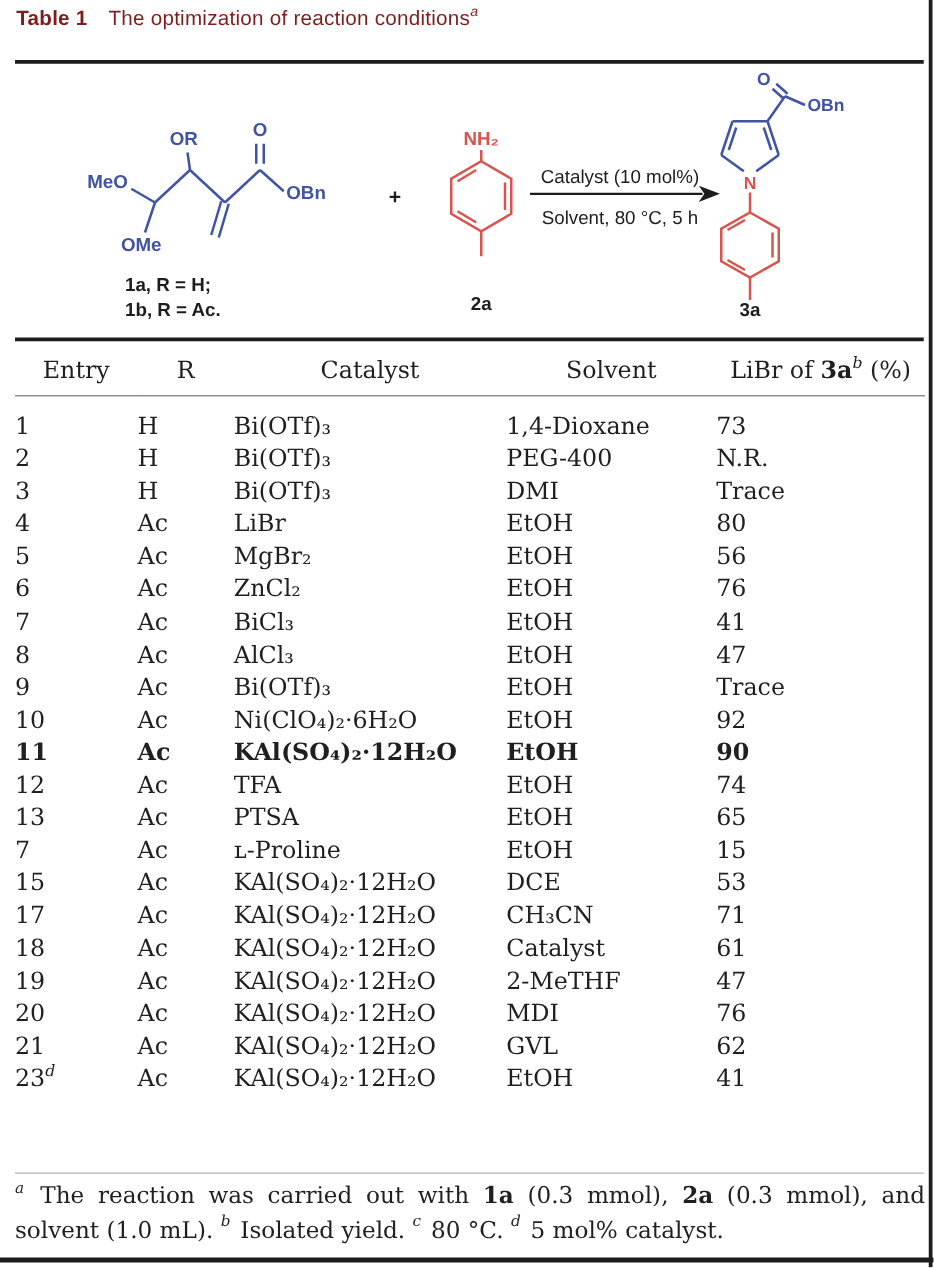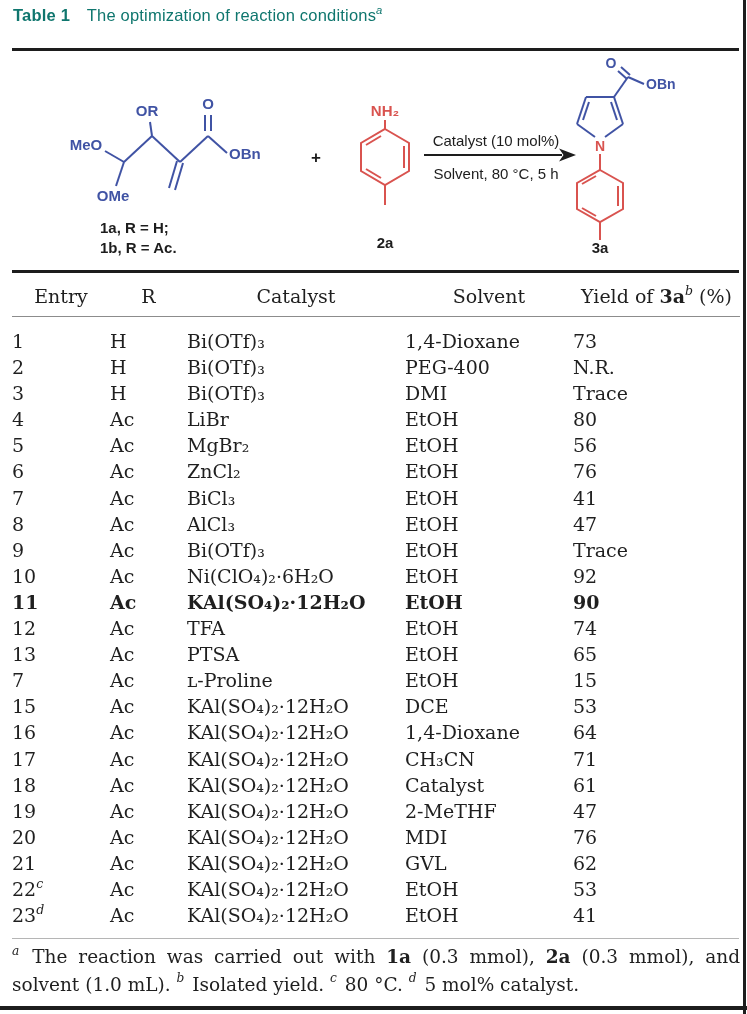--- a/index.html
+++ b/index.html
@@ -5,21 +5,21 @@
   html,body{margin:0;padding:0;background:#ffffff;}
   .page{
     position:relative;width:747px;height:1014px;background:#ffffff;
     font-family:"DejaVu Serif","Liberation Serif",serif;color:#1f1f1f;
     overflow:hidden;
   }
   
   .title{
     position:absolute;left:13px;top:6px;width:720px;
     font-family:"Liberation Sans","DejaVu Sans",sans-serif;
-    font-size:16.5px;color:#0f766e;letter-spacing:.2px;
+    font-size:16.5px;color:#7f1d1d;letter-spacing:.2px;
   }
   .title .b{font-weight:700;}
   .title sup{font-size:68%;line-height:0;}
   .i{font-style:italic;}
   .b{font-weight:700;}
   
   .rule-thick{position:absolute;left:12px;width:727px;height:3px;background:#1d1d1d;}
   .rule1{top:48px;}
   .rule2{top:270px;}
   .rule-thin-footnote{position:absolute;left:12px;top:938px;width:727px;height:1px;background:#b5b5b5;}
@@ -148,21 +148,21 @@
         <col style="width:218px">
       <col style="width:168px">
         <col style="width:167px">
     </colgroup>
     <thead>
       <tr>
         <th><span>Entry</span></th>
         <th><span>R</span></th>
         <th><span>Catalyst</span></th>
         <th><span>Solvent</span></th>
-        <th><span>Yield of </span><span class="b">3a</span><sup class="i">b</sup><span> (%)</span></th>
+        <th><span>LiBr of </span><span class="b">3a</span><sup class="i">b</sup><span> (%)</span></th>
       </tr>
     </thead>
     <tbody id="table-body">
         <tr>
           <td>1</td>
           <td>H</td>
           <td>Bi(OTf)₃</td>
           <td>1,4-Dioxane</td>
           <td>73</td>
         </tr>
@@ -258,27 +258,20 @@
           <td>15</td>
         </tr>
         <tr>
           <td>15</td>
           <td>Ac</td>
           <td>KAl(SO₄)₂·12H₂O</td>
           <td>DCE</td>
           <td>53</td>
         </tr>
         <tr>
-          <td>16</td>
-          <td>Ac</td>
-          <td>KAl(SO₄)₂·12H₂O</td>
-          <td>1,4-Dioxane</td>
-          <td>64</td>
-        </tr>
-        <tr>
           <td>17</td>
           <td>Ac</td>
           <td>KAl(SO₄)₂·12H₂O</td>
           <td>CH₃CN</td>
           <td>71</td>
         </tr>
         <tr>
           <td>18</td>
           <td>Ac</td>
           <td>KAl(SO₄)₂·12H₂O</td>
@@ -298,27 +291,20 @@
           <td>KAl(SO₄)₂·12H₂O</td>
           <td>MDI</td>
           <td>76</td>
         </tr>
         <tr>
           <td>21</td>
           <td>Ac</td>
           <td>KAl(SO₄)₂·12H₂O</td>
           <td>GVL</td>
           <td>62</td>
-        </tr>
-        <tr>
-          <td>22<sup>c</sup></td>
-          <td>Ac</td>
-          <td>KAl(SO₄)₂·12H₂O</td>
-          <td>EtOH</td>
-          <td>53</td>
         </tr>
         <tr>
           <td>23<sup>d</sup></td>
           <td>Ac</td>
           <td>KAl(SO₄)₂·12H₂O</td>
           <td>EtOH</td>
           <td>41</td>
         </tr>
       </tbody>
   </table>

